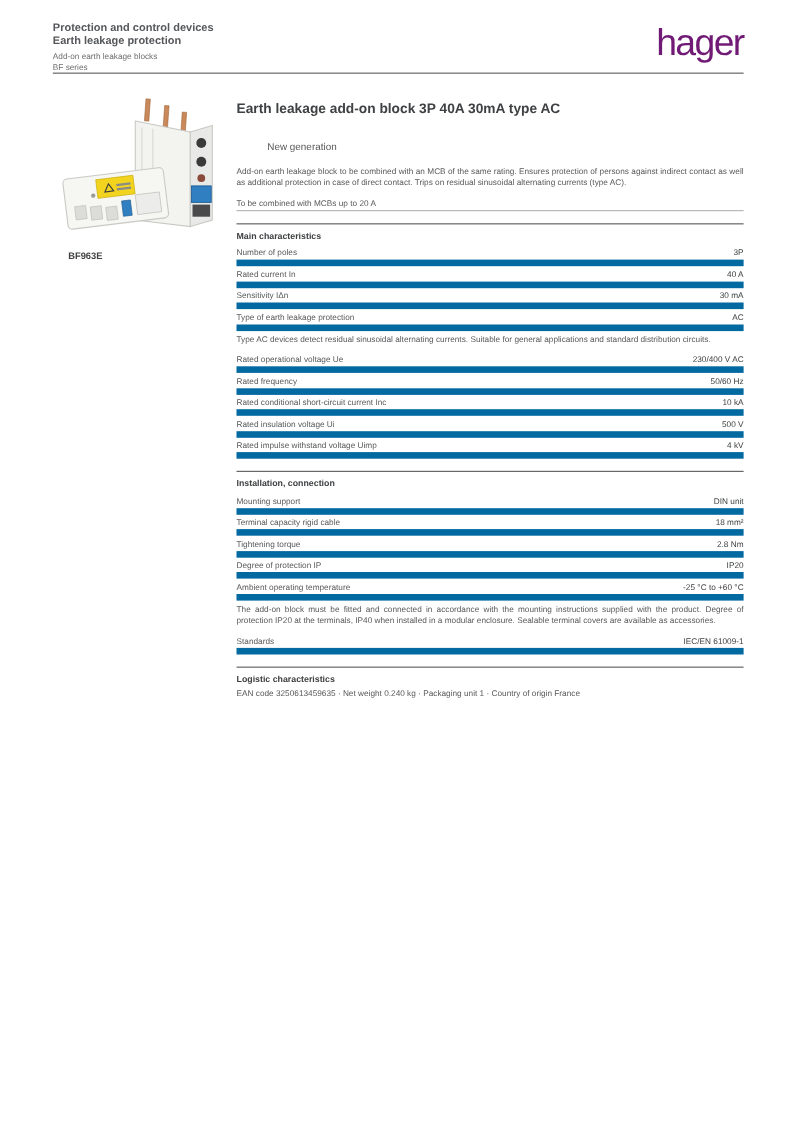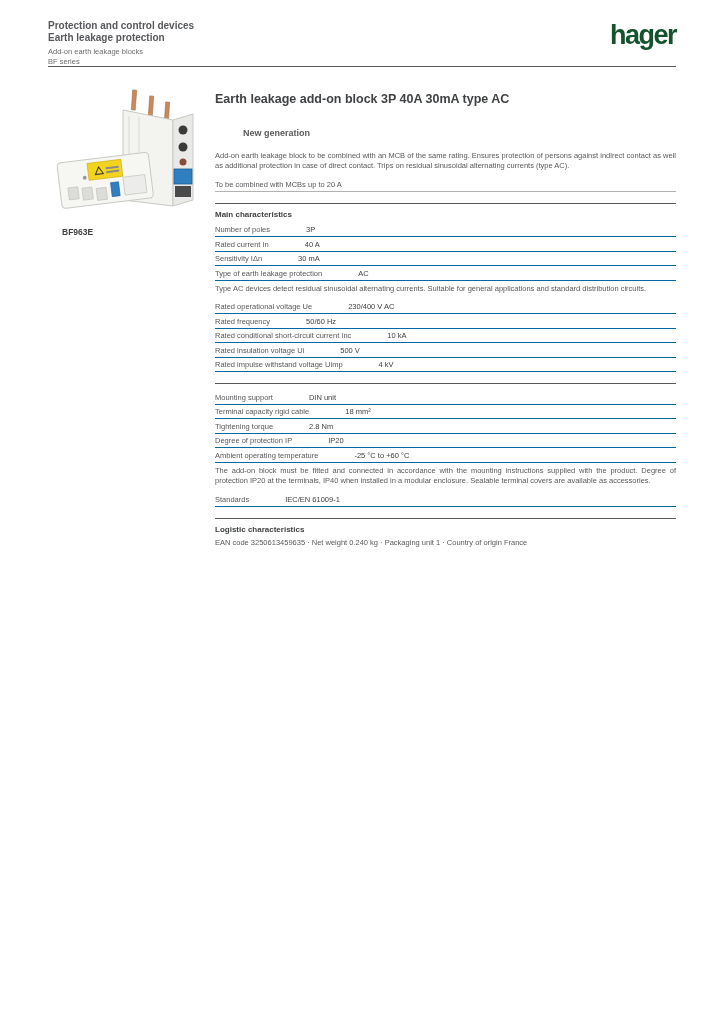--- a/index.html
+++ b/index.html
@@ -5,38 +5,38 @@
   * { margin:0; padding:0; box-sizing:border-box; }
   html,body { background:#ffffff; }
   body { font-family:"Liberation Sans", sans-serif; }
   .page { position:relative; width:724px; height:848px; background:#ffffff; overflow:hidden; }
 
   
   .header-left { position:absolute; left:48px; top:20px; width:220px; }
   .cat-line { font-size:10px; font-weight:bold; color:#55575a; line-height:1.15; }
   .fam-line { font-size:7.5px; color:#6d6e70; line-height:1.3; }
   .fam-wrap { margin-top:4px; }
-  .logo { position:absolute; right:48px; top:22px; font-size:27px; font-weight:bold;
-          color:#14532d; letter-spacing:-1.5px; line-height:1; }
+  .logo { position:absolute; right:48px; top:22px; font-size:34px; font-weight:normal;
+          color:#701a75; letter-spacing:-1.5px; line-height:1; }
   .header-rule { position:absolute; left:48px; top:66px; width:628px; height:1px; background:#58595b; }
 
   
   .product-img { position:absolute; left:55px; top:84px; width:152px; height:134px; }
   .ref-caption { position:absolute; left:62px; top:227px; font-size:8.5px; font-weight:bold; color:#3f4143; }
 
   
   .content { position:absolute; left:215px; top:92px; width:461px; }
   .title { font-size:12.5px; font-weight:bold; color:#3f4143; line-height:1.2; margin-bottom:21px; }
-  .subtitle { font-size:9px; font-weight:bold; color:#58595b; margin-bottom:13px;padding-left:28px; }
+  .subtitle { font-size:9px; font-weight:normal; color:#58595b; margin-bottom:13px;padding-left:28px; }
   .section { margin-top:11px; padding-top:6px; border-top:1px solid #58595b; }
   .section.first { border-top:none; margin-top:0; padding-top:0; }
   .sec-heading { font-size:8px; font-weight:bold; color:#3f4143; margin-bottom:4px; }
   .para { font-size:7.5px; color:#58595b; line-height:1.35; text-align:justify; margin:3px 0 6px 0; }
-  .row { display:flex; align-items:flex-end;
-         font-size:7.5px; color:#58595b; padding:2.5px 0 2px 0; border-bottom:1px solid #0369a1;gap:12px; }
+  .row { display:flex; justify-content:space-between; align-items:flex-end;
+         font-size:7.5px; color:#58595b; padding:2.5px 0 2px 0; border-bottom:6px solid #0369a1;gap:12px; }
   .row .lbl { color:#58595b; }
   .row .val { color:#3f4143; text-align:right; white-space:nowrap; margin-left:24px; }
   .note-row { font-size:7.5px; color:#58595b; padding:2.5px 0 2px 0; border-bottom:1px solid #b2b2b0; }
 
   
   .footer-bar { position:absolute; left:48px; top:984px; width:628px; height:7px; background:#58595b; }
   .footer-accent { position:absolute; left:48px; top:983px; width:9px; height:9px; background:#00a0e1; }
   .footer-url-box { position:absolute; left:50px; top:992px; background:#ffffff; border:1px solid #9d9d9c;
                     padding:3px 7px; font-size:7px; color:#58595b; }
   .footer-note { position:absolute; left:272px; top:992px; width:180px; text-align:center;
@@ -138,20 +138,21 @@
         <span class="lbl">Rated insulation voltage Ui</span>
         <span class="val">500 V</span>
       </div>
       <div class="row">
         <span class="lbl">Rated impulse withstand voltage Uimp</span>
         <span class="val">4 kV</span>
       </div>
     </div>
 
     <div class="section">
+      <div class="sec-heading">Installation, connection</div>
       <div class="row">
         <span class="lbl">Mounting support</span>
         <span class="val">DIN unit</span>
       </div>
       <div class="row">
         <span class="lbl">Terminal capacity rigid cable</span>
         <span class="val">18 mm²</span>
       </div>
       <div class="row">
         <span class="lbl">Tightening torque</span>

